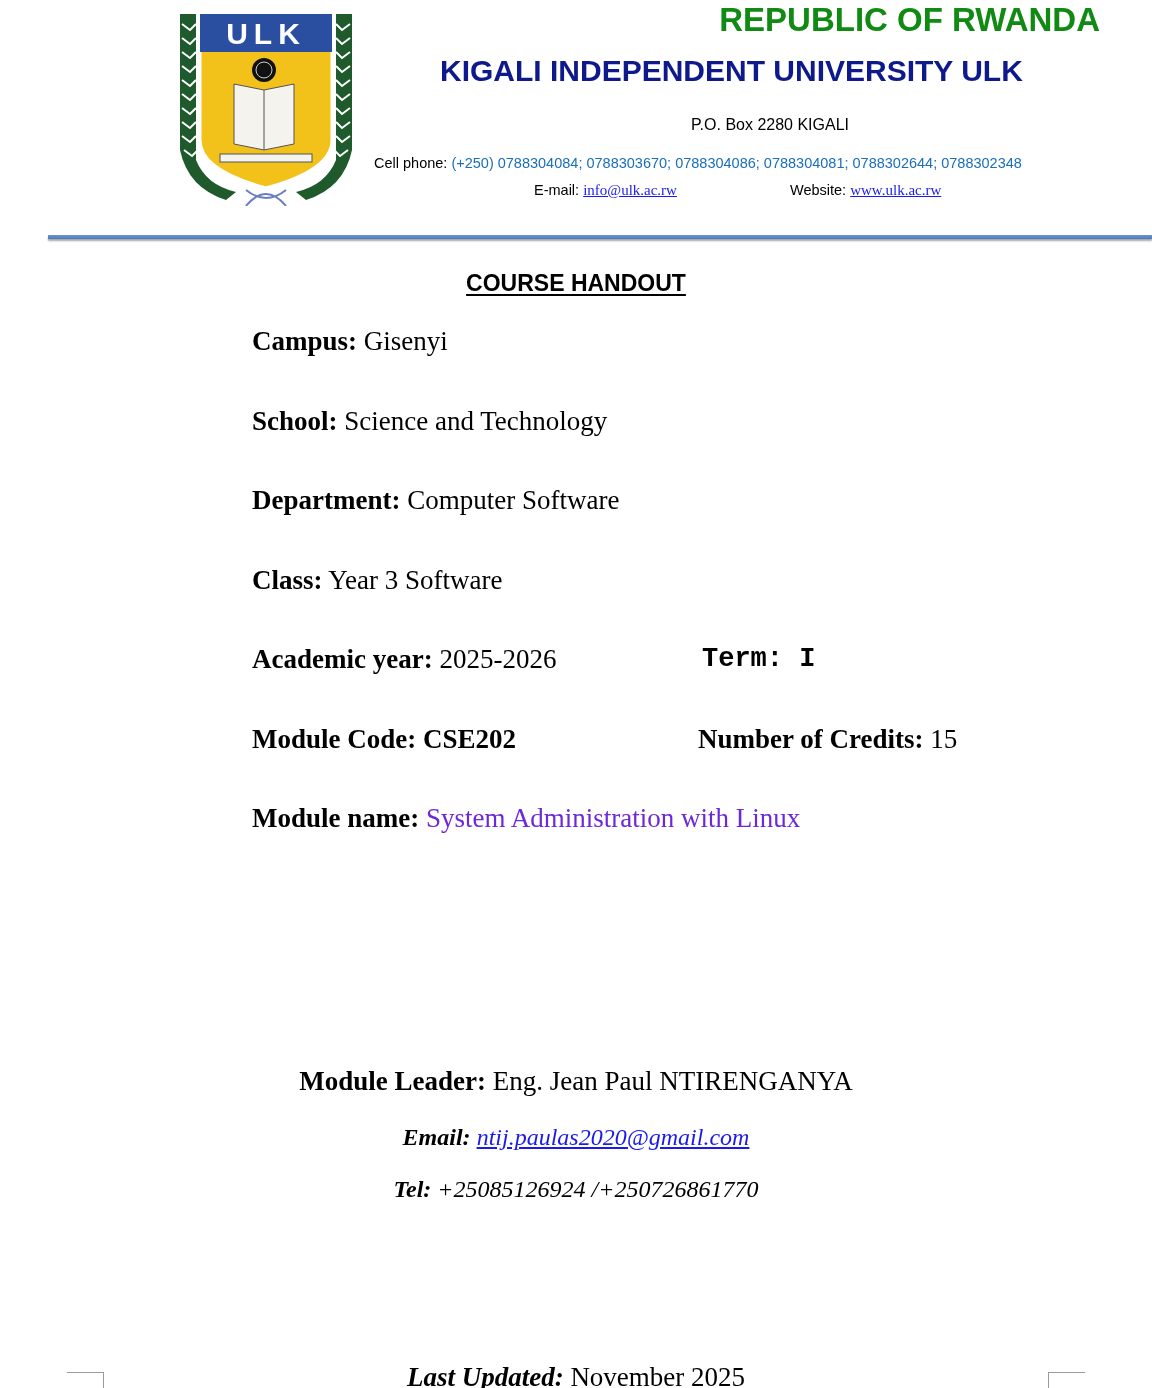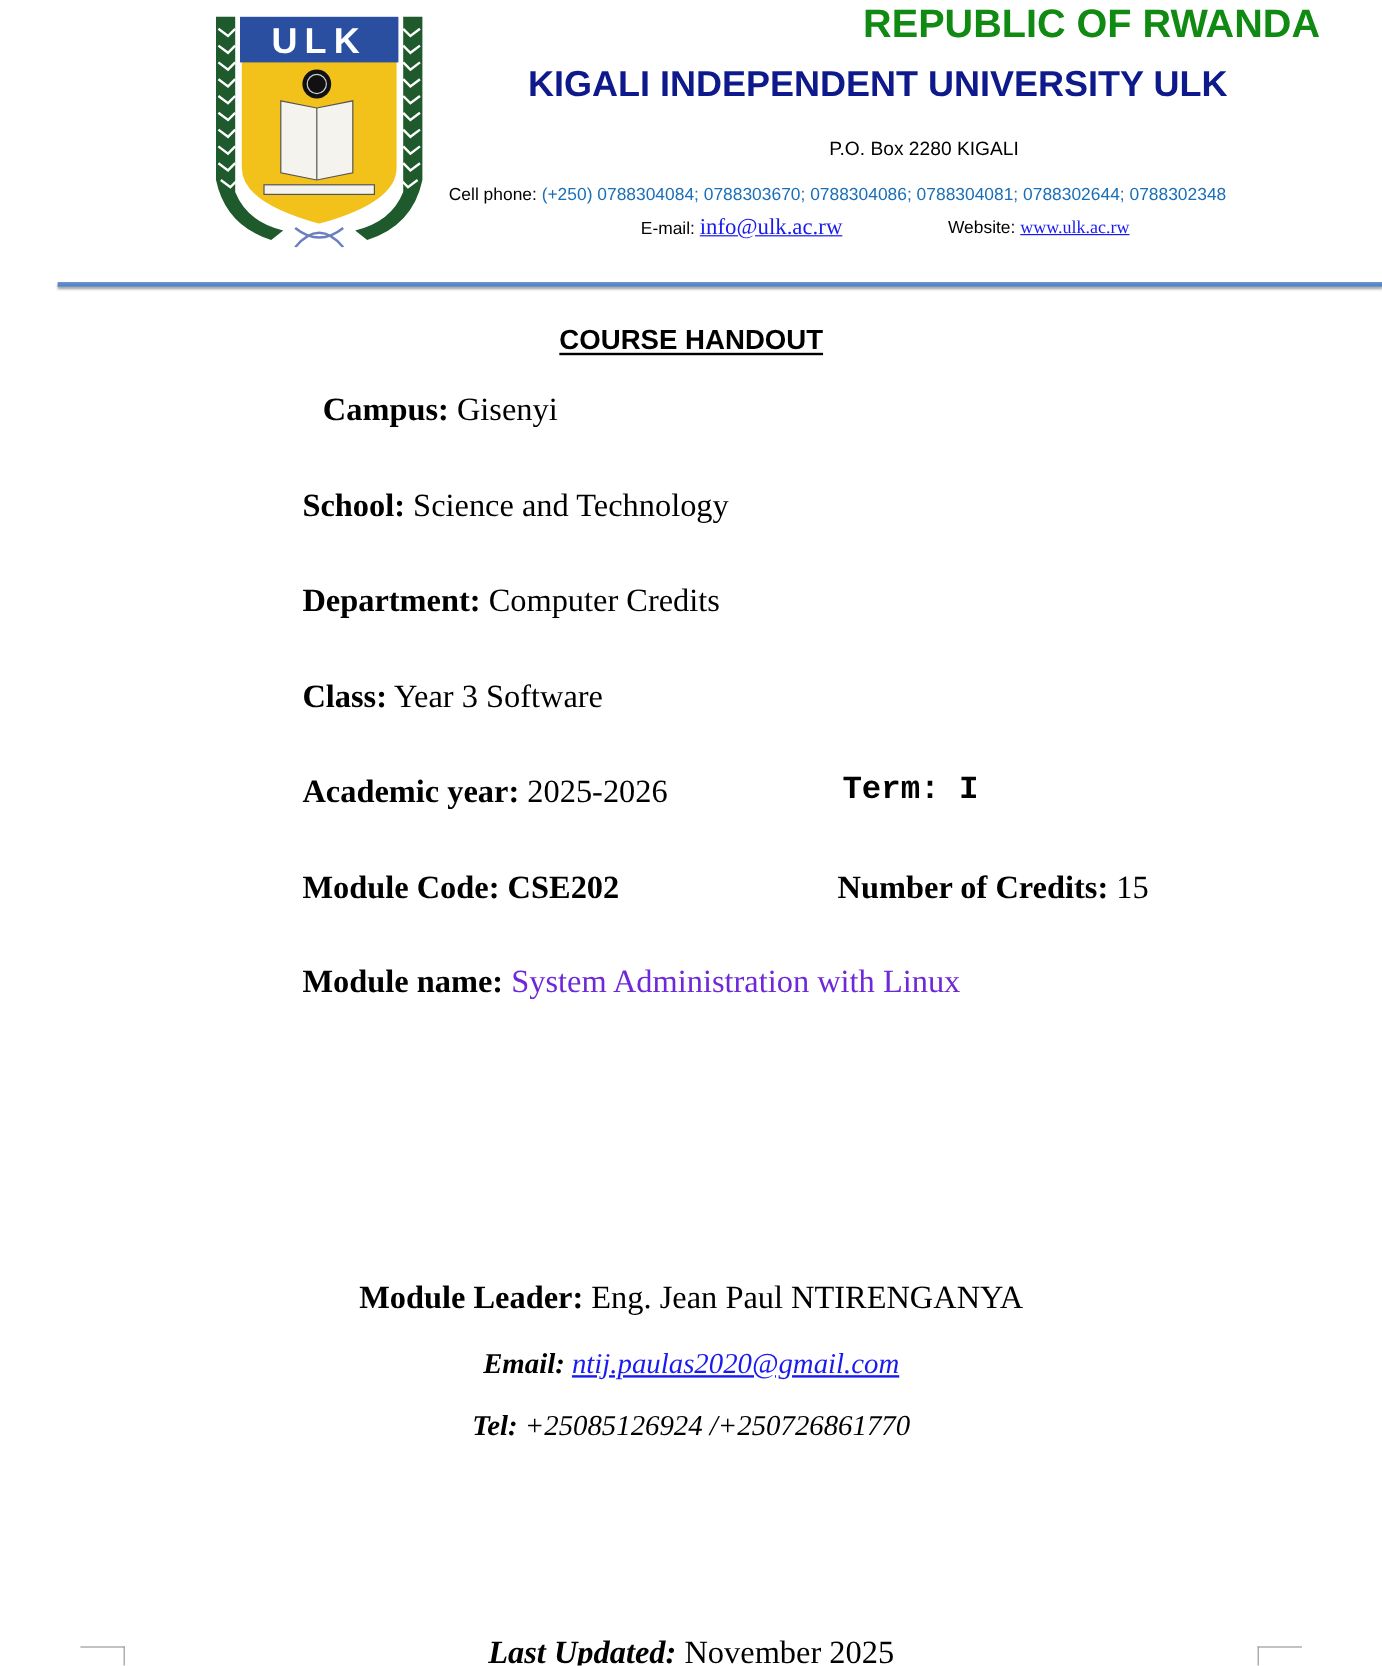--- a/index.html
+++ b/index.html
@@ -6,21 +6,21 @@
   body { width: 1152px; height: 1388px; position: relative; overflow: hidden; font-family: "Liberation Serif", serif; color: #000; }
   .abs { position: absolute; }
   .hdr-sans { font-family: "Liberation Sans", sans-serif; text-align: center; }
   #logo { left: 176px; top: 10px; width: 180px; height: 196px; }
   #rep { left: 440px; top: 0px; width: 660px; text-align: right; font-size: 33px; font-weight: bold; color: #118a14; line-height: 40px; }
   #uni { left: 440px; top: 52px; width: 660px; text-align: left; font-size: 30px; font-weight: bold; color: #0e1a8c; line-height: 38px; }
   #pobox { left: 440px; top: 114px; width: 660px; text-align: center; font-size: 16px; line-height: 22px; }
   #cell { left: 374px; top: 153px; font-size: 14.5px; line-height: 20px; white-space: nowrap; }
   #cell .nums { color: #1a6fb8; }
   #emailrow { left: 534px; top: 180px; font-size: 14.5px; line-height: 20px; white-space: nowrap; }
-  #emailrow a { color: #1a1aee; text-decoration: underline; font-family: "Liberation Serif", serif; font-size: 19px; }
+  #emailrow a { color: #1a1aee; text-decoration: underline; font-family: "Liberation Serif", serif; font-size: 15px; }
   #webrow { left: 790px; top: 180px; font-size: 14.5px; line-height: 20px; white-space: nowrap; }
   #webrow a { color: #1a1aee; text-decoration: underline; font-family: "Liberation Serif", serif; font-size: 15px; }
   #rule { left: 48px; top: 235px; width: 1104px; height: 4px; background: linear-gradient(#6b95cf, #4a7bc0); box-shadow: 0 2px 2px rgba(0,0,0,0.35); }
   #title { left: 0; width: 1152px; top: 270px; text-align: center; font-family: "Liberation Sans", sans-serif; font-weight: bold; font-size: 23px; }
   #title span { text-decoration: underline; text-underline-offset: 3px; }
   .field { font-size: 27px; line-height: 34px; white-space: nowrap; }
   .field b { font-weight: bold; }
   .grey { color: #6d28d9; }
   #leader { left: 0; width: 1152px; top: 1066px; text-align: center; font-size: 27px; }
   #lemail { left: 0; width: 1152px; top: 1124px; text-align: center; font-size: 24px; font-style: italic; }
@@ -80,33 +80,33 @@
   <span>Website:</span>
   <a>www.ulk.ac.rw</a>
 </div>
 
 <div id="rule" class="abs"></div>
 
 <div id="title" class="abs">
   <span>COURSE HANDOUT</span>
 </div>
 
-<div class="abs field" style="left:269px; top:324px;">
+<div class="abs field" style="left:252px; top:324px;">
   <b>Campus:</b>
   <span>Gisenyi</span>
 </div>
 
 <div class="abs field" style="left:252px; top:404px;">
   <b>School:</b>
   <span>Science and Technology</span>
 </div>
 
 <div class="abs field" style="left:252px; top:483px;">
   <b>Department:</b>
-  <span>Computer Credits</span>
+  <span>Computer Software</span>
 </div>
 
 <div class="abs field" style="left:252px; top:563px;">
   <b>Class:</b>
   <span>Year 3 Software</span>
 </div>
 
 <div class="abs field" style="left:252px; top:642px;">
   <b>Academic year:</b>
   <span>2025-2026</span>

